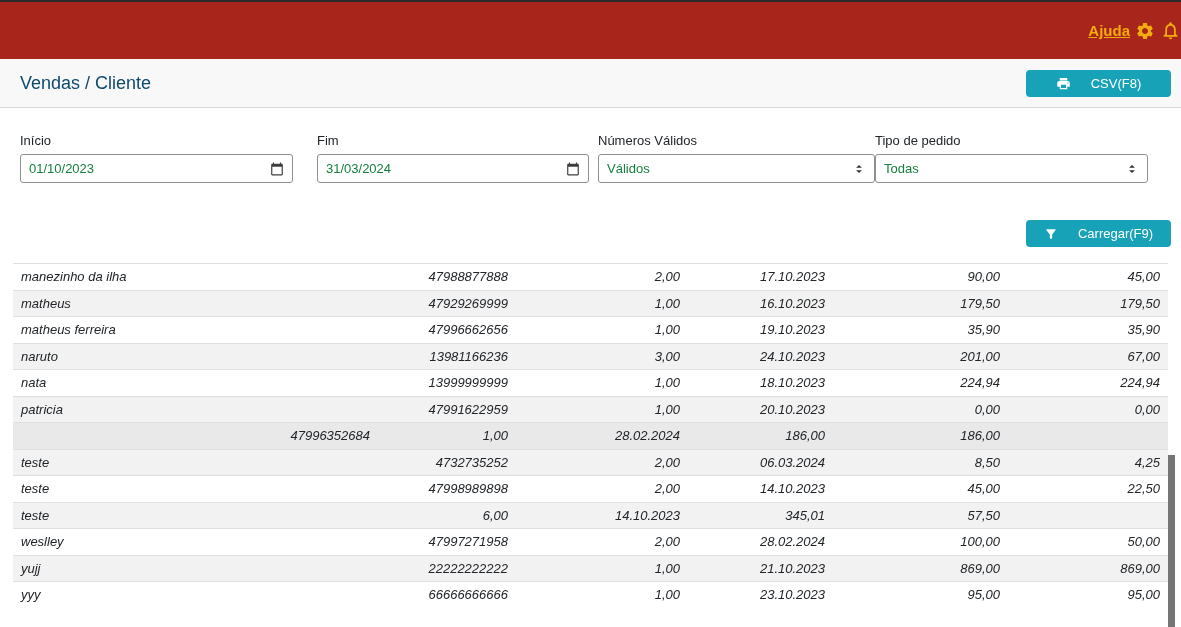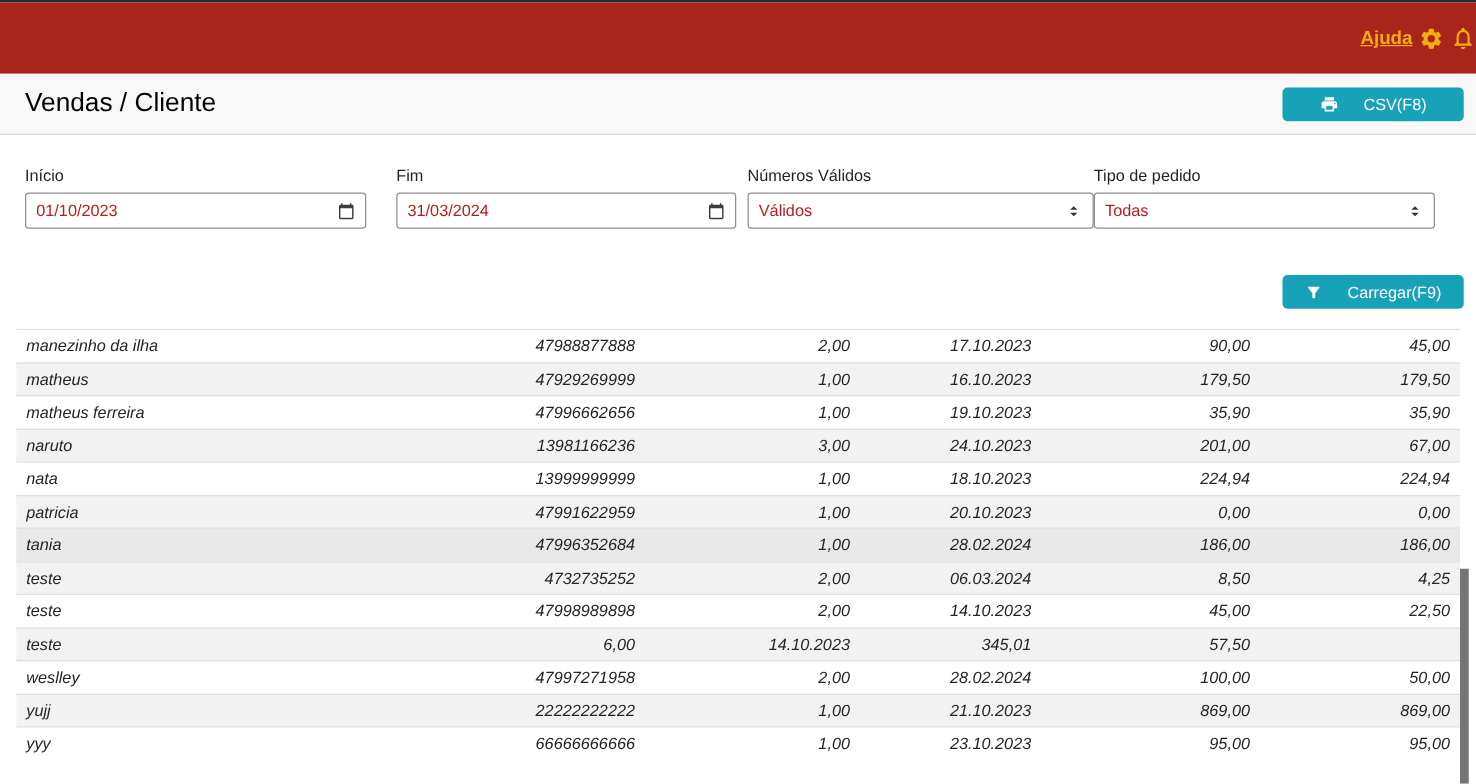--- a/index.html
+++ b/index.html
@@ -34,21 +34,21 @@
   
   .titlebar {
     height: 49px;
     background: var(--titlebar-bg, #f8f8f8);
     border-bottom: 1px solid #d8d8d8;
     display: flex;
     align-items: center;
     justify-content: space-between;
     padding: 0 10px 0 20px;
   }
-  .page-title { font-size: 21px; font-weight: 500; color: #000000; }
+  .page-title { font-size: 18px; font-weight: 500; color: #0c4a6e; }
 
   .btn {
     background: var(--btn-teal, #17a2b8);
     color: #ffffff;
     border: none;
     border-radius: 4px;
     height: 27px;
     width: 145px;
     font-size: 13px;
     font-family: inherit;
@@ -75,21 +75,21 @@
   .control {
     height: 29px;
     background: #fff;
     border: 1px solid #8f8f8f;
     border-radius: 3px;
     display: flex;
     align-items: center;
     justify-content: space-between;
     padding: 0 8px;
     font-size: 13px;
-    color: #b91c1c;
+    color: #15803d;
     cursor: pointer;
   }
   .control svg { display: block; flex: none; }
 
   
   .actions {
     margin-top: 37px;
     display: flex;
     justify-content: flex-end;
     padding-right: 10px;
@@ -263,21 +263,20 @@
     </div>
     <div class="t-row">
       <div class="td c-name">patricia</div>
       <div class="td c-phone">47991622959</div>
       <div class="td c-quantity">1,00</div>
       <div class="td c-date">20.10.2023</div>
       <div class="td c-total">0,00</div>
       <div class="td c-unit">0,00</div>
     </div>
     <div class="t-row hl">
-      <div class="td c-name">tania</div>
       <div class="td c-phone">47996352684</div>
       <div class="td c-quantity">1,00</div>
       <div class="td c-date">28.02.2024</div>
       <div class="td c-total">186,00</div>
       <div class="td c-unit">186,00</div>
     </div>
     <div class="t-row">
       <div class="td c-name">teste</div>
       <div class="td c-phone">4732735252</div>
       <div class="td c-quantity">2,00</div>

